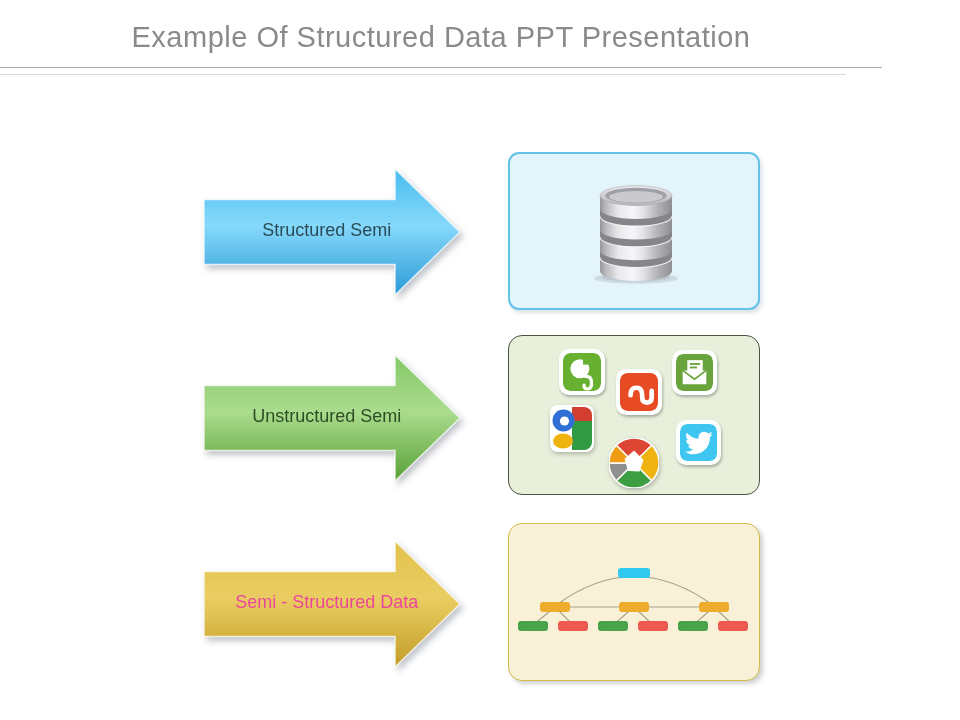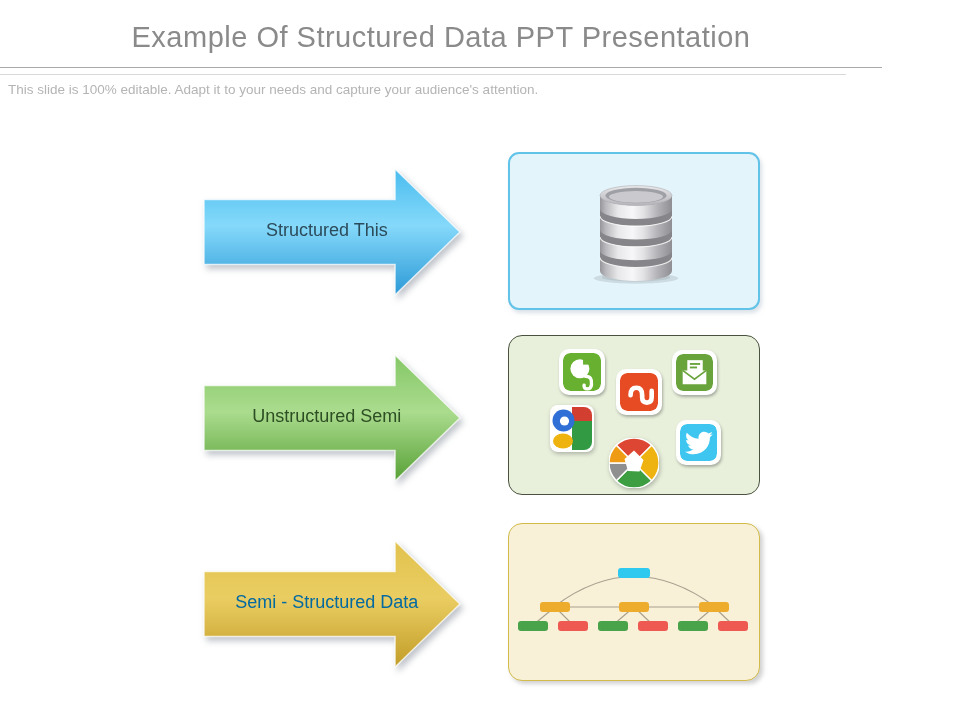--- a/index.html
+++ b/index.html
@@ -11,21 +11,21 @@
   .rule1{position:absolute;top:67px;left:0;width:941px;height:1px;background:#a9a9a9;}
   .rule2{position:absolute;top:74px;left:0;width:846px;height:1px;background:#d9d9d9;}
   .subtitle{position:absolute;top:82px;left:8px;font-size:13.5px;color:#b4b4b4;}
 
   .arrow{position:absolute;width:260px;height:134px;}
   .arrow svg{display:block;filter:drop-shadow(3px 4px 3px rgba(90,100,115,.38));}
   .arrow .label{position:absolute;top:50%;left:0;width:96%;transform:translateY(-55%);
                 text-align:center;font-size:18px;}
   .arrow-1{left:202px;top:165px;}  .label-1{color:#2c4b5a;}
   .arrow-2{left:202px;top:351px;}  .label-2{color:#2e4e24;}
-  .arrow-3{left:202px;top:537px;}  .label-3{color:#0369a1;}
+  .arrow-3{left:202px;top:537px;}  .label-3{color:#ec4899;}
 
   .panel{position:absolute;left:508px;width:252px;box-sizing:border-box;}
   .panel-1{top:152px;height:158px;background:#e4f4fb;border:2px solid #62c3e8;
            border-radius:11px;box-shadow:2px 3px 4px rgba(150,170,185,.35);}
   .panel-2{top:335px;height:160px;background:#e8f0dc;border:1.5px solid #49523f;
            border-radius:14px;}
   .panel-3{top:523px;height:158px;background:#f8f1d7;border:1.5px solid #d2bb4a;
            border-radius:14px;box-shadow:3px 3px 4px rgba(140,140,140,.4);}
 
   .db-icon{position:absolute;left:72px;top:14px;}
@@ -40,34 +40,33 @@
   .tree{position:absolute;left:-1px;top:-1px;}
 </style>
 </head>
 <body>
 
 <div class="slide">
 
   <div class="title">Example Of Structured Data PPT Presentation</div>
   <div class="rule1"></div>
   <div class="rule2"></div>
-  <div class="subtitle">This slide is 100% editable. Adapt it to your needs and capture your audience's attention.</div>
 
   <div class="arrow arrow-1">
     <svg width="260" height="134" viewBox="0 0 264 136" preserveAspectRatio="none">
       <defs>
         <linearGradient id="gradBlue" x1="0" y1="0" x2="0" y2="1">
           <stop offset="0%" stop-color="#49bcee"></stop>
             <stop offset="45%" stop-color="#85d9fa"></stop>
             <stop offset="100%" stop-color="#2b99d6"></stop>
         </linearGradient>
       </defs>
       <path d="M2,35 L196,35 L196,4 L262,68 L196,132 L196,101 L2,101 Z" fill="url(#gradBlue)" stroke="rgba(255,255,255,0.75)" stroke-width="1.5"></path>
     </svg>
-    <span class="label label-1">Structured This</span>
+    <span class="label label-1">Structured Semi</span>
   </div>
 
   <div class="panel panel-1">
     <svg class="db-icon" width="108" height="118" viewBox="0 0 120 130">
       <defs>
         <linearGradient id="dbBody" x1="0" y1="0" x2="1" y2="0">
           <stop offset="0%" stop-color="#96969a"></stop>
             <stop offset="8%" stop-color="#b9b9bd"></stop>
           <stop offset="25%" stop-color="#e8e8ea"></stop>
             <stop offset="45%" stop-color="#f7f7f9"></stop>

